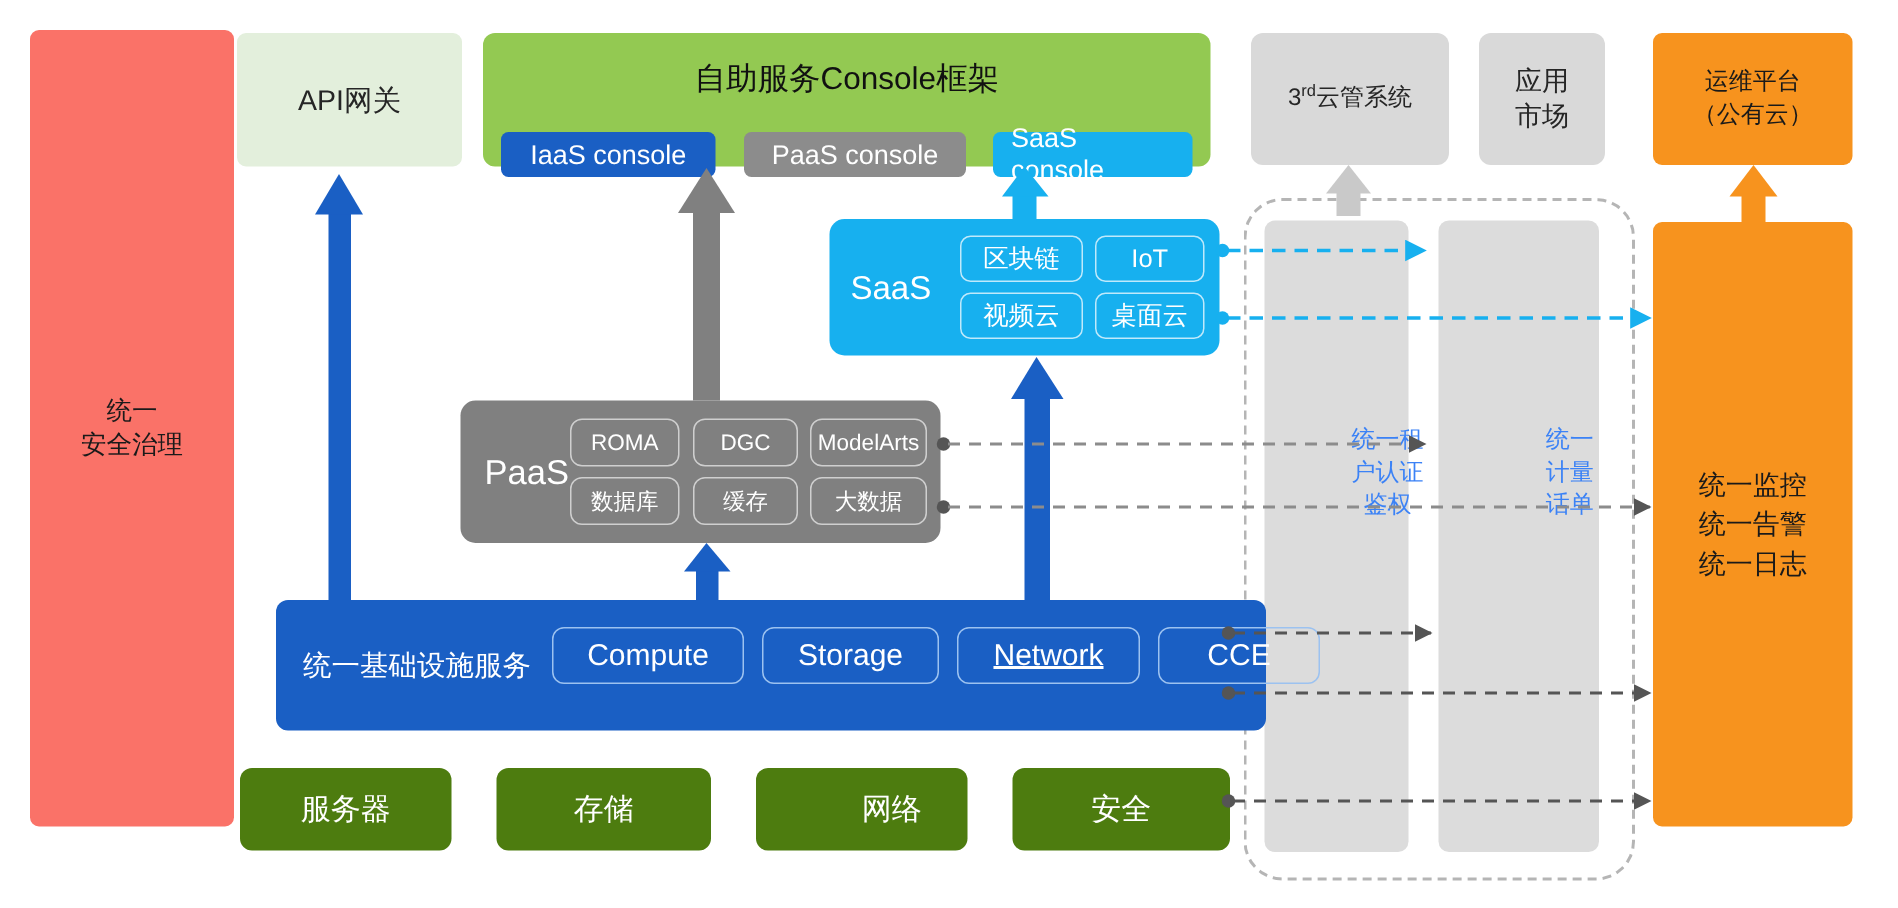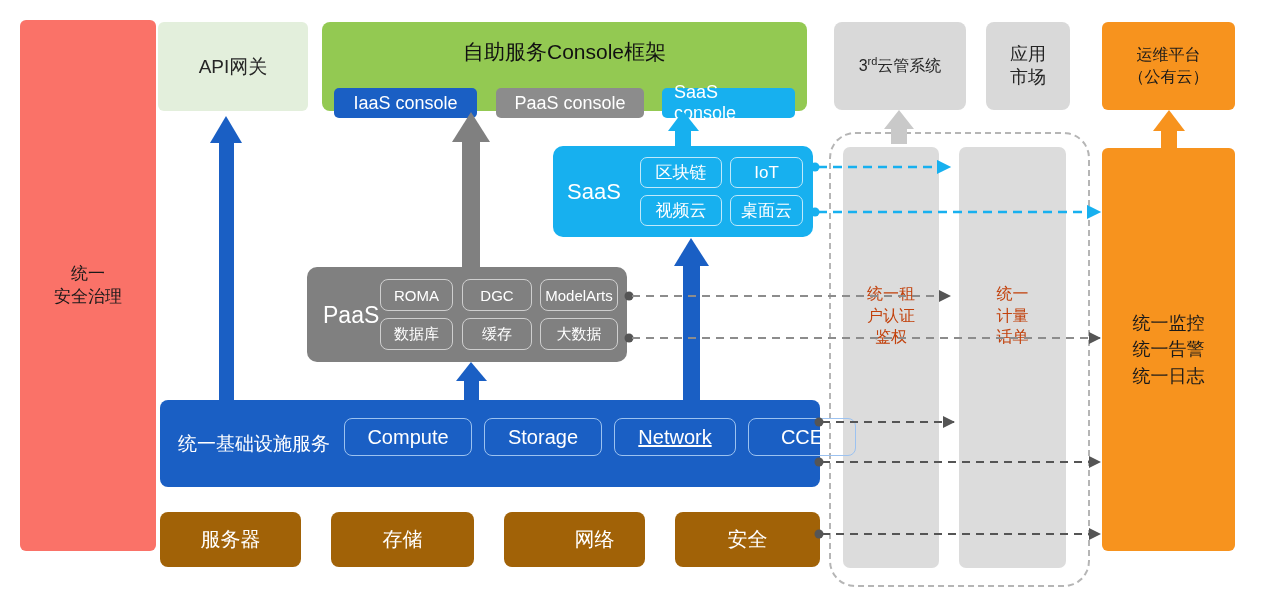--- a/index.html
+++ b/index.html
@@ -33,31 +33,31 @@
   .saas-block{background:#17b0ef;border-radius:10px;display:block;}
   .saas-label{position:absolute;left:14px;top:50%;transform:translateY(-50%);color:#fff;font-size:22px;}
   .saas-pill{position:absolute;border:1.6px solid #bfe9fb;border-radius:7px;display:flex;align-items:center;justify-content:center;color:#fff;font-size:17px;box-sizing:border-box;}
 
   
   .paas-block{background:#808080;border-radius:10px;display:block;}
   .paas-label{position:absolute;left:16px;top:50%;transform:translateY(-50%);color:#fff;font-size:23px;}
   .paas-pill{position:absolute;border:1.6px solid #cfcfcf;border-radius:8px;display:flex;align-items:center;justify-content:center;color:#fff;font-size:15px;box-sizing:border-box;}
 
   
-  .infra-bar{background:#1a5fc4;border-radius:8px;display:block;}
+  .infra-bar{background:#1a5fc4;border-radius:8px;display:block;margin-left:24px;}
   .infra-label{position:absolute;left:18px;top:50%;transform:translateY(-50%);color:#fff;font-size:19px;}
   .infra-pill{position:absolute;top:18px;height:38px;border:1.6px solid #9cc2f0;border-radius:8px;display:flex;align-items:center;justify-content:center;color:#fff;font-size:20px;box-sizing:border-box;}
 
   
-  .blue-box{background:#a16207;border-radius:8px;color:#fff;font-size:20px;}
+  .blue-box{background:#4d7c0f;border-radius:8px;color:#fff;font-size:20px;}
 
   
   .dashed-container{position:absolute;border:2.5px dashed #b5b5b5;border-radius:26px;box-sizing:border-box;}
   .gray-strip{position:absolute;background:#dcdcdc;border-radius:7px;}
-  .strip-label{position:absolute;left:0;right:0;text-align:center;font-size:16px;color:#c2410c;line-height:1.35;}
+  .strip-label{position:absolute;left:0;right:0;text-align:center;font-size:16px;color:#3b82f6;line-height:1.35;padding-left:34px;}
 
   svg.overlay{position:absolute;left:0;top:0;width:1265px;height:605px;pointer-events:none;}
 </style>
 </head>
 <body>
 
 <div id="stage">
 
   <div class="box red-col" style="left:20px;top:20px;width:136px;height:531px;">
     <span style="white-space:pre-line;">统一

